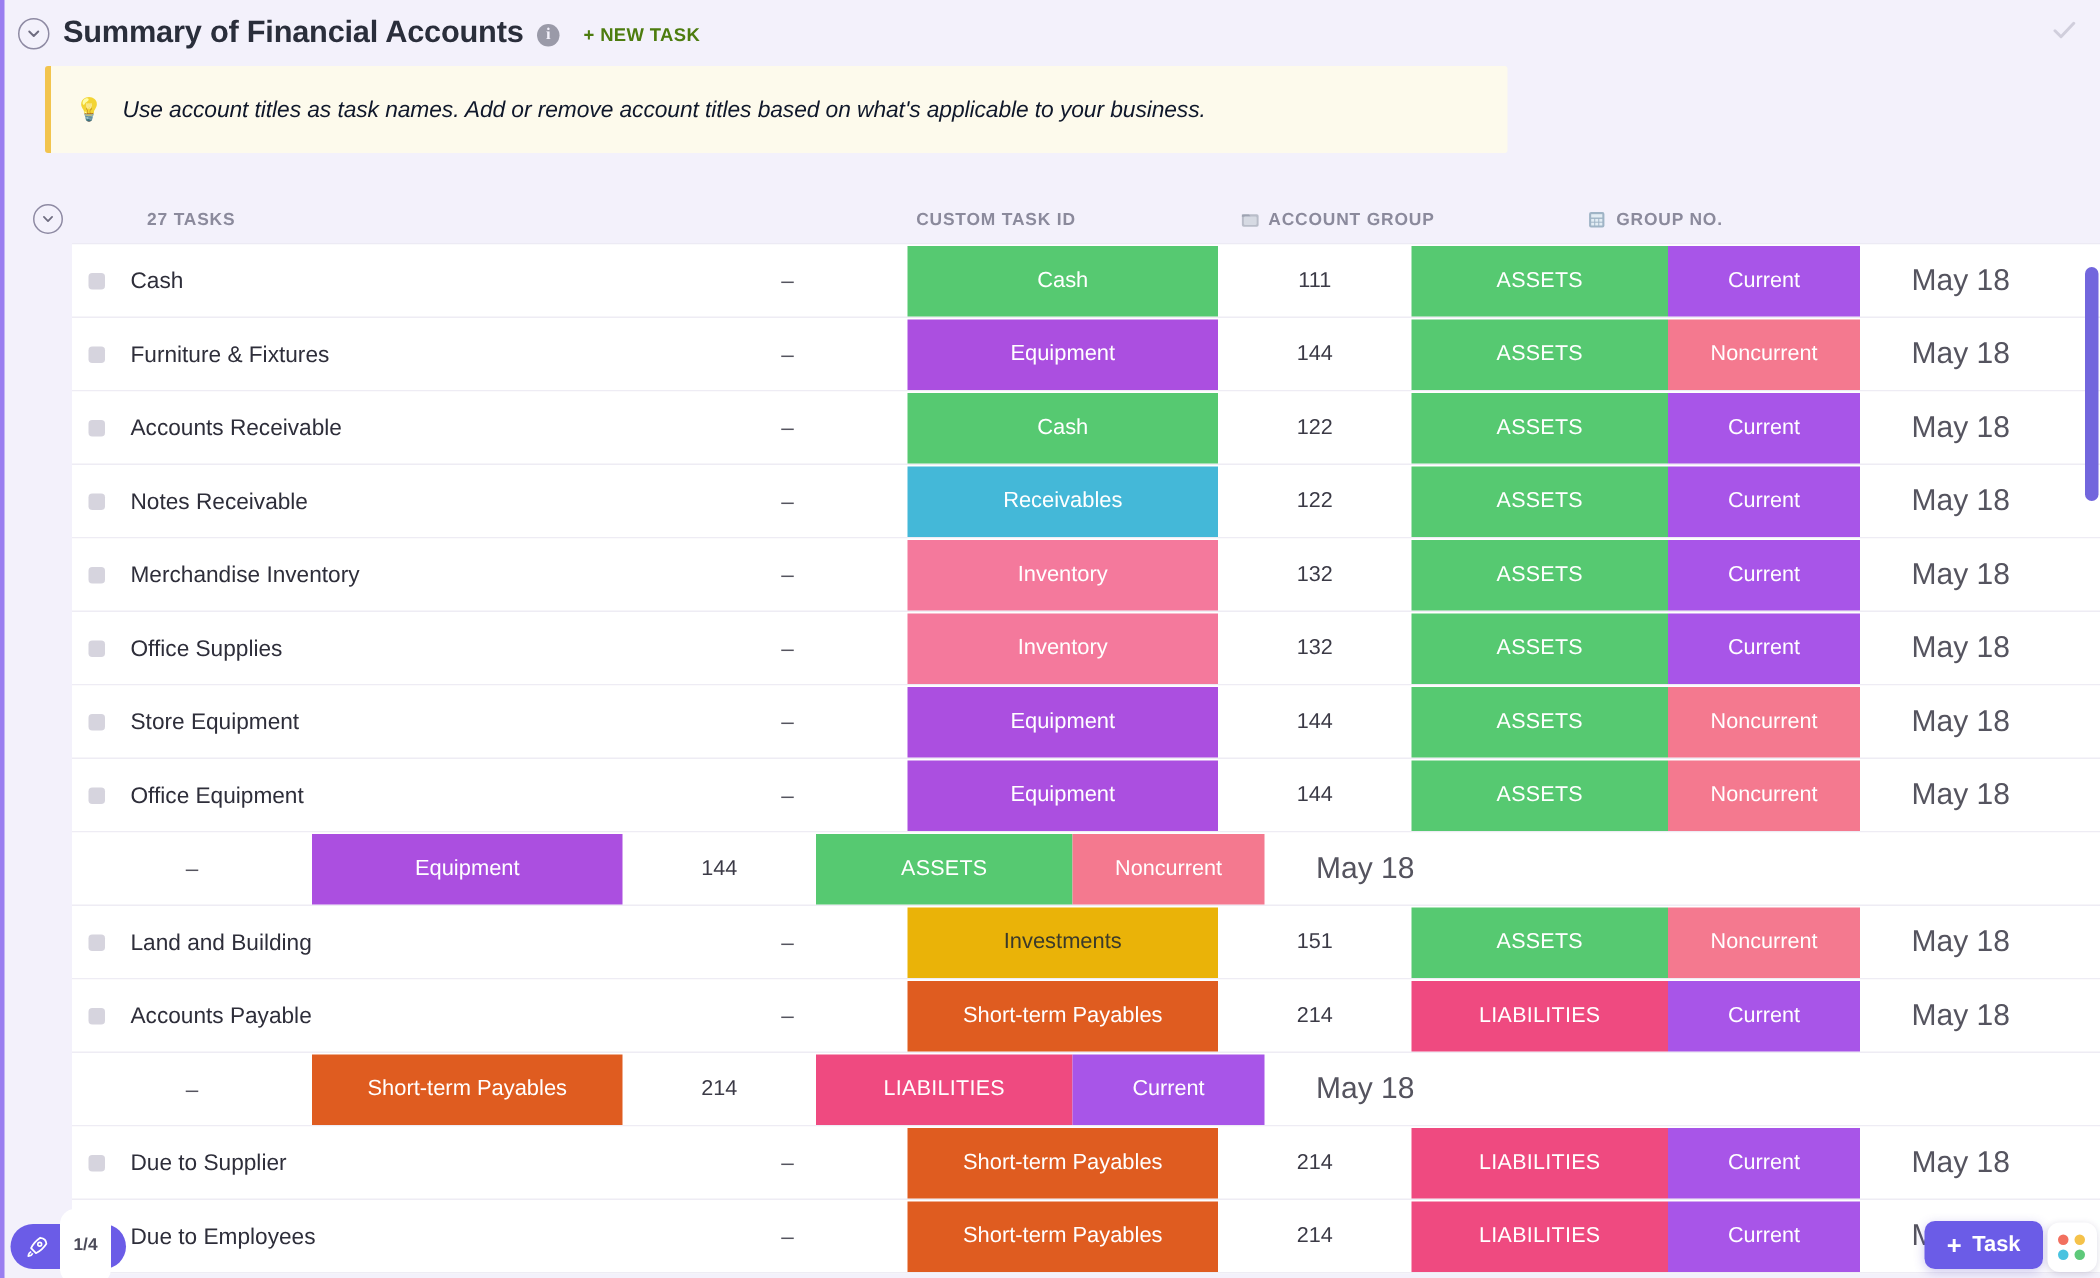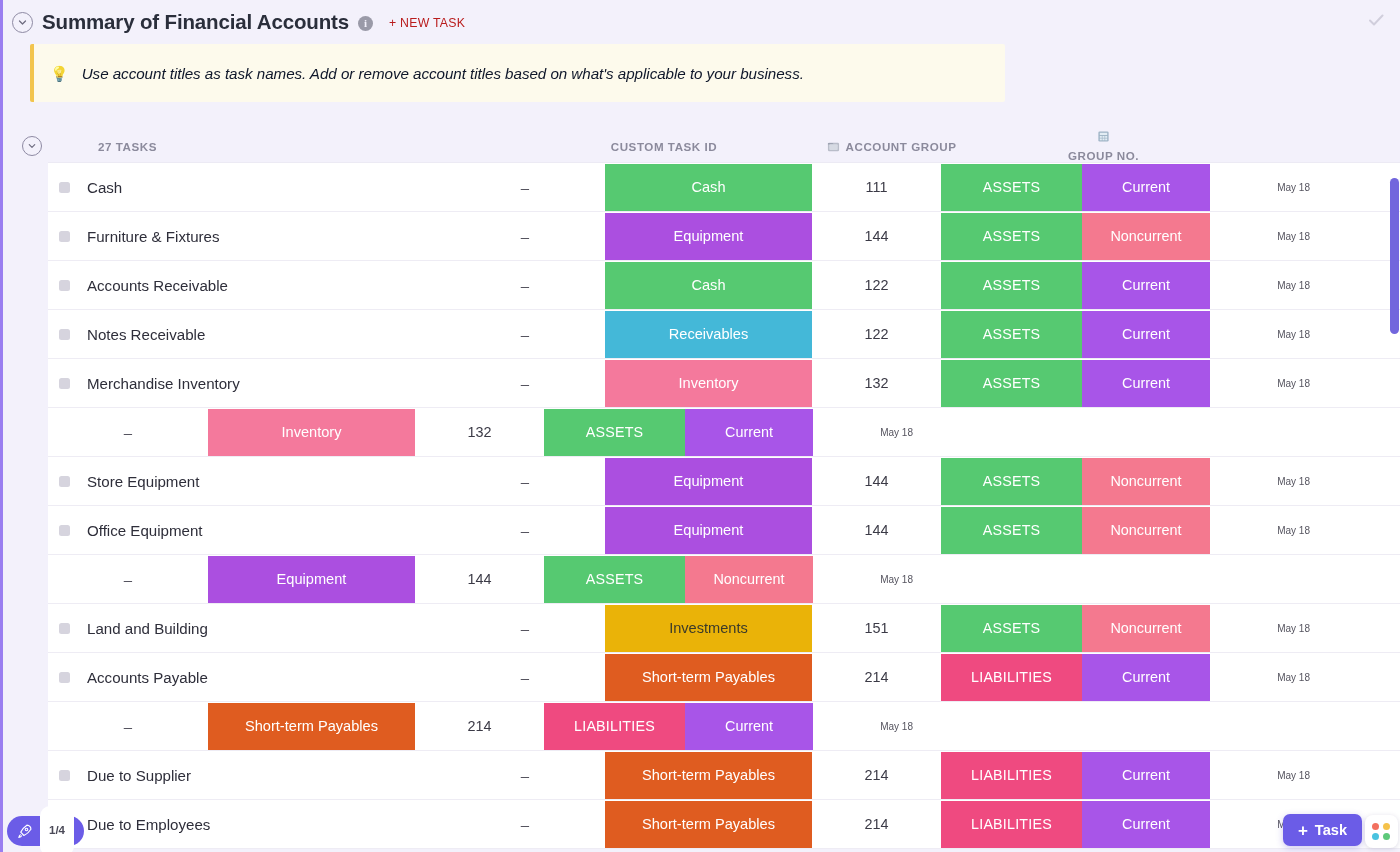--- a/index.html
+++ b/index.html
@@ -53,22 +53,22 @@
     font-weight: bold;
     line-height: 15px;
     text-align: center;
     font-family: "Liberation Serif", serif;
     flex: none;
     cursor: pointer;
     margin-top: 2px;
   }
   .new-task {
     font-size: 12.3px;
-    font-weight: normal;
-    color: #b91c1c;
+    font-weight: bold;
+    color: #4d7c0f;
     letter-spacing: 0.25px;
     white-space: nowrap;
     cursor: pointer;
     margin-left: 7px;
     margin-top: 2px;
     text-align: right;
   }
   .titlebar-spacer { flex: 1; }
   .check-icon { opacity: .22; cursor: pointer; }
 
@@ -111,21 +111,21 @@
   .ch {
     display: flex; align-items: center; gap: 6px;
     justify-content: center;
     flex: none;
     cursor: pointer;
     white-space: nowrap;
   }
   .ch-name { width: 442px; justify-content: flex-start; }
   .ch-ctid { width: 160px; }
   .ch-groups { width: 207px; }
-  .ch-no { width: 129px; flex-direction: column; }
+  .ch-no { width: 129px; }
   .ch-type { width: 169px; margin-top: 48px; }
   .ch-liq { width: 128px; }
   .ch-date { width: 115px; justify-content: flex-start; padding-left: 18px;}
 
   .hicon { width: 13px; height: 13px; flex: none; display:block; }
 
   .rows {
     position: relative;
     background: #fff;
     margin-left: 45px;
@@ -157,23 +157,23 @@
   .dot {
     width: 11px; height: 11px;
     background: #d6d4de;
     border-radius: 2.5px;
     flex: none;
     cursor: pointer;
   }
   .c-ctid { width: 160px; color: #55545f; font-size: 15px; }
   .c-group { width: 207px; color: #fff; font-size: 14.6px; }
   .c-no { width: 129px; color: #3b3a46; font-size: 14.4px; }
-  .c-type { width: 141px; color: #fff; font-size: 14.3px; letter-spacing: .2px; }
+  .c-type { width: 171px; color: #fff; font-size: 14.3px; letter-spacing: .2px; }
   .c-liq { width: 128px; color: #fff; font-size: 14.4px; }
-  .c-date { width: 115px; color: #55545f; font-size: 10px; justify-content:flex-end; padding-right: 15px; padding-left: 14px;}
+  .c-date { width: 115px; color: #55545f; font-size: 20px; justify-content:flex-end; padding-right: 15px; padding-left: 14px;}
   .c-tail { flex: 1; }
 
   .chip {
     width: 100%;
     height: 47px;
     display: flex;
     align-items: center;
     justify-content: center;
     margin: 1px 0;
   }
@@ -453,20 +453,24 @@
           </div>
           <div class="cell c-liq">
             <span class="chip" style="background: rgb(168, 85, 232);">Current</span>
           </div>
           <div class="cell c-date">
             <span>May 18</span>
           </div>
           <div class="cell c-tail"></div>
         </div>
         <div class="row">
+          <div class="cell c-name">
+            <span class="dot"></span>
+            <span>Office Supplies</span>
+          </div>
           <div class="cell c-ctid">
             <span>–</span>
           </div>
           <div class="cell c-group">
             <span class="chip" style="background: rgb(244, 121, 156);">Inventory</span>
           </div>
           <div class="cell c-no">
             <span>132</span>
           </div>
           <div class="cell c-type">

